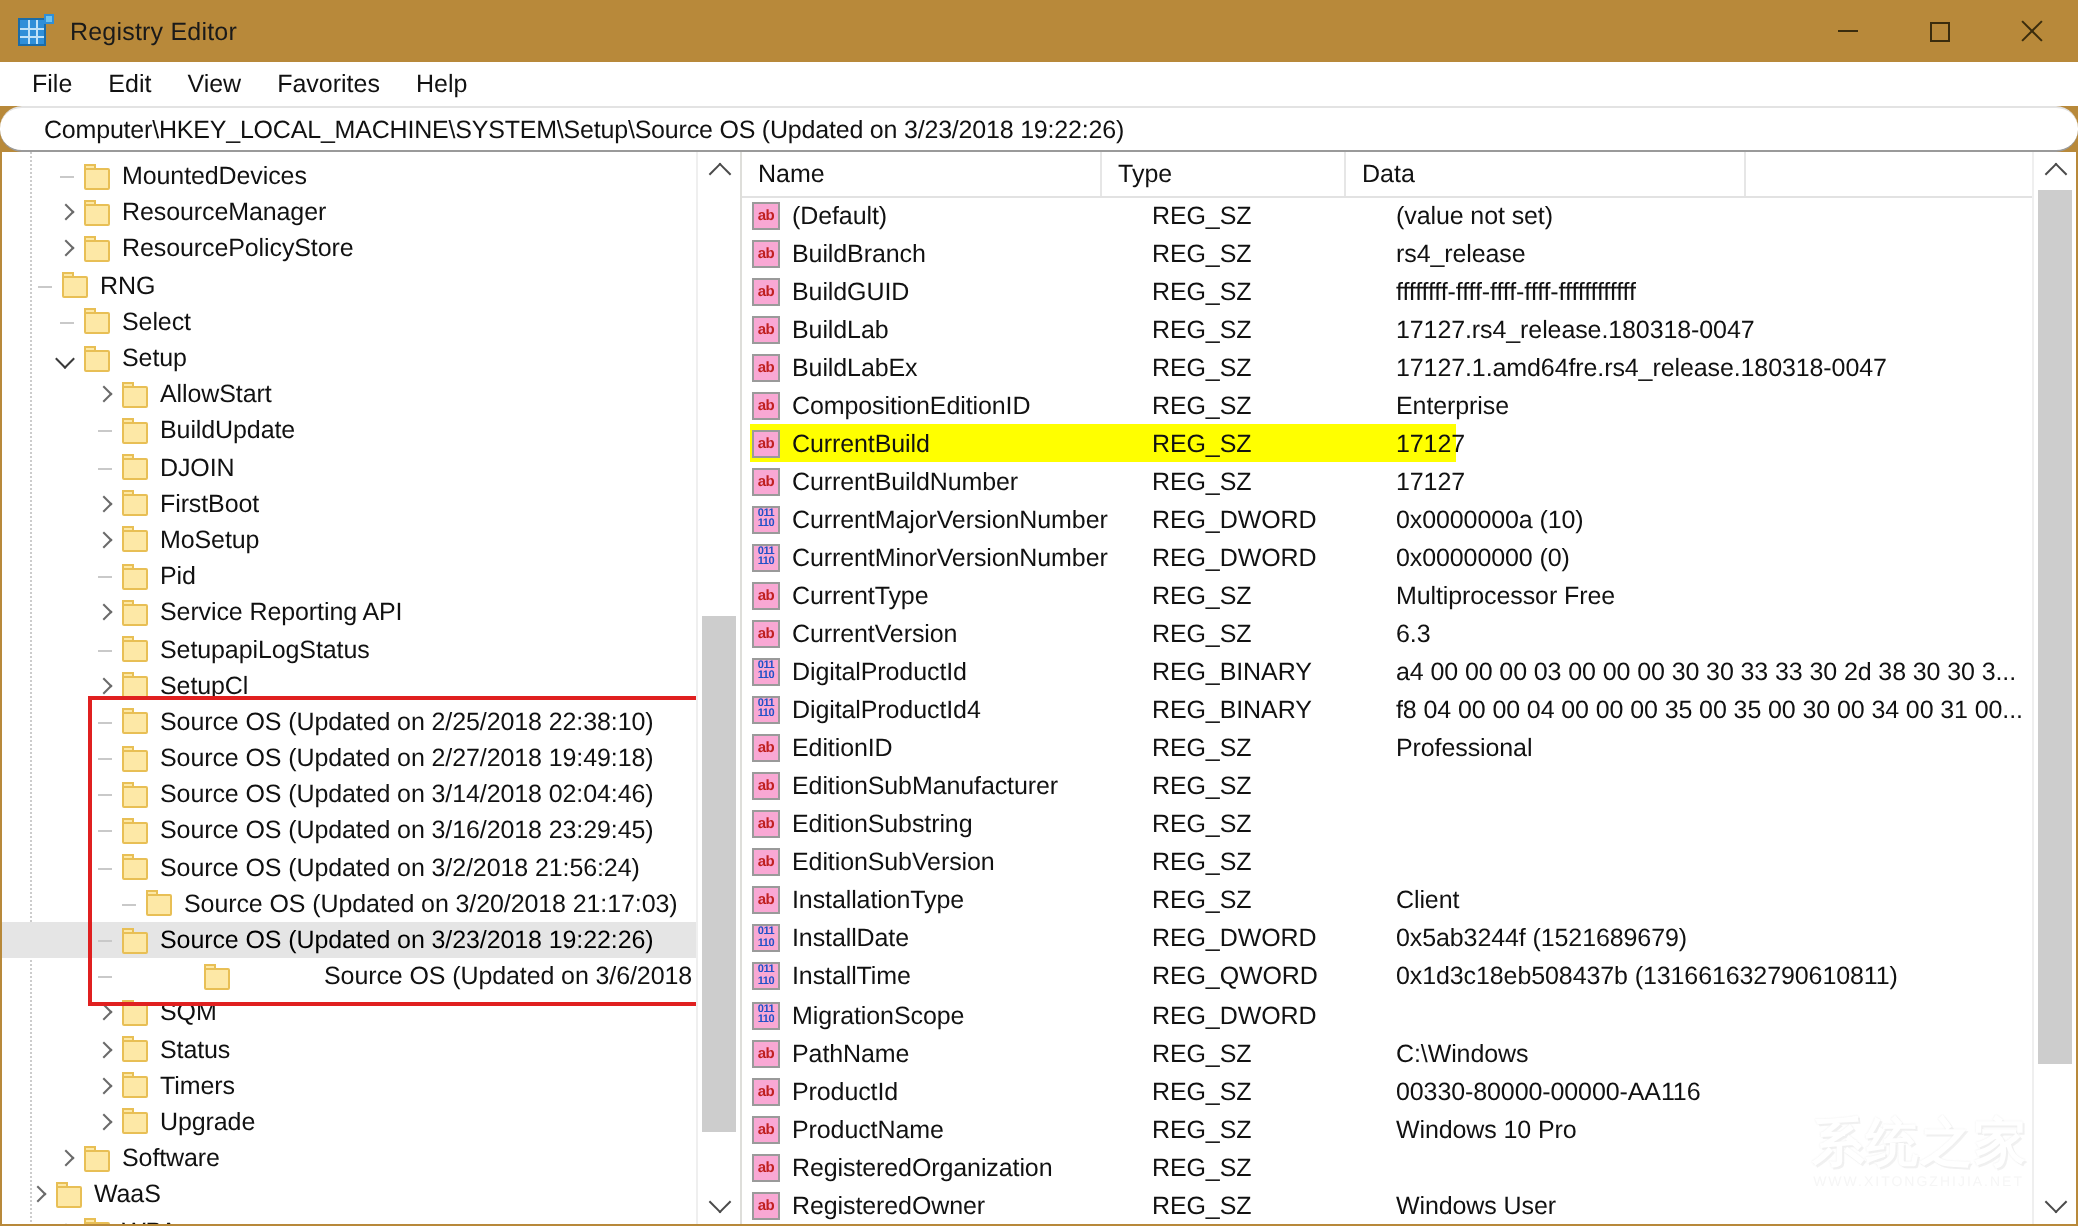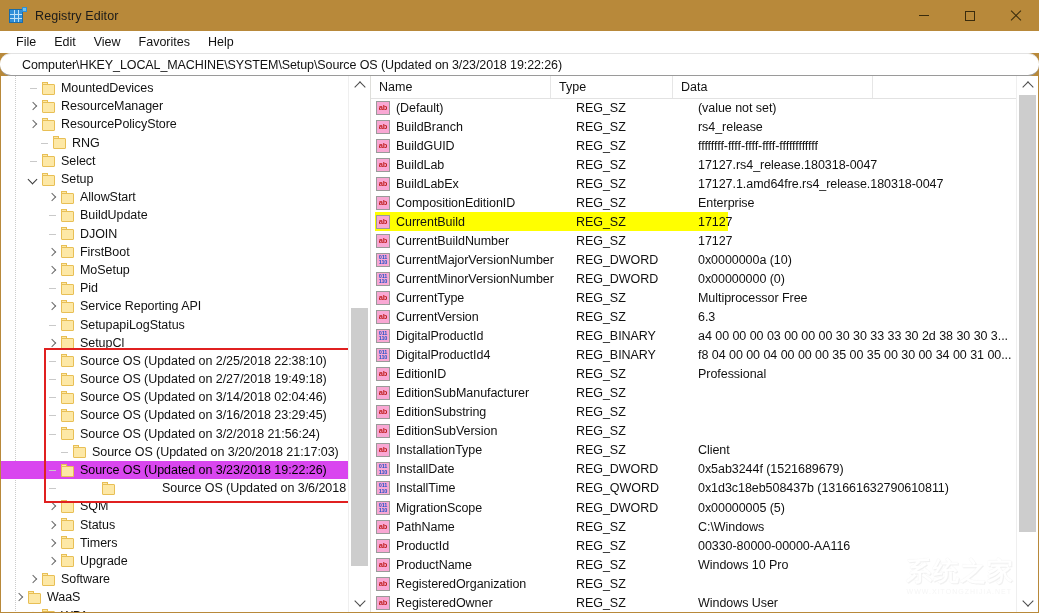--- a/index.html
+++ b/index.html
@@ -138,21 +138,21 @@
     background:#fde8a6;border:1px solid #e8bf55;box-sizing:border-box;
     border-radius:0 1px 1px 1px;
   }
   .folder .tab{
     position:absolute;left:1px;top:0px;width:6px;height:3px;
     background:#fde8a6;border:1px solid #e8bf55;border-bottom:none;box-sizing:border-box;
   }
   .tlabel{
     font-size:12.5px;color:#111;line-height:14px;letter-spacing:-0.05px;
   }
-  .tnode.selected{background:#d946ef;}
+  .tnode.selected{background:#e5e5e5;}
   .tnode.selected .tlabel{color:#000;}
   
   .guides{
     position:absolute;top:0;bottom:0;width:1px;
     background:repeating-linear-gradient(to bottom,#cccccc 0 1px,transparent 1px 2px);
   }
 
   
   .redbox{
     position:absolute;border:2px solid #e02020;
@@ -306,21 +306,21 @@
             <span class="tlabel">ResourceManager</span>
           </div>
           <div class="tnode" style="padding-left: 25px;">
             <span class="twist has"></span>
             <span class="folder">
               <span class="tab"></span>
               <span class="body"></span>
             </span>
             <span class="tlabel">ResourcePolicyStore</span>
           </div>
-          <div class="tnode" style="padding-left: 36px; align-items: center;">
+          <div class="tnode" style="padding-left: 14px; align-items: center;">
             <span class="twist leaf"></span>
             <span class="folder">
               <span class="tab"></span>
               <span class="body"></span>
             </span>
             <span class="tlabel">RNG</span>
           </div>
           <div class="tnode" style="padding-left: 25px;">
             <span class="twist leaf"></span>
             <span class="folder">
@@ -739,21 +739,20 @@
           </div>
           <div class="vrow">
             <span class="vicon bin">
               <span class="pg">
                 <span>011</span>
                 <span>110</span>
               </span>
             </span>
             <span class="vname">MigrationScope</span>
             <span class="vtype">REG_DWORD</span>
-            <span class="vdata">0x00000005 (5)</span>
           </div>
           <div class="vrow">
             <span class="vicon sz">
               <span class="pg">ab</span>
             </span>
             <span class="vname">PathName</span>
             <span class="vtype">REG_SZ</span>
             <span class="vdata">C:\Windows</span>
           </div>
           <div class="vrow">

